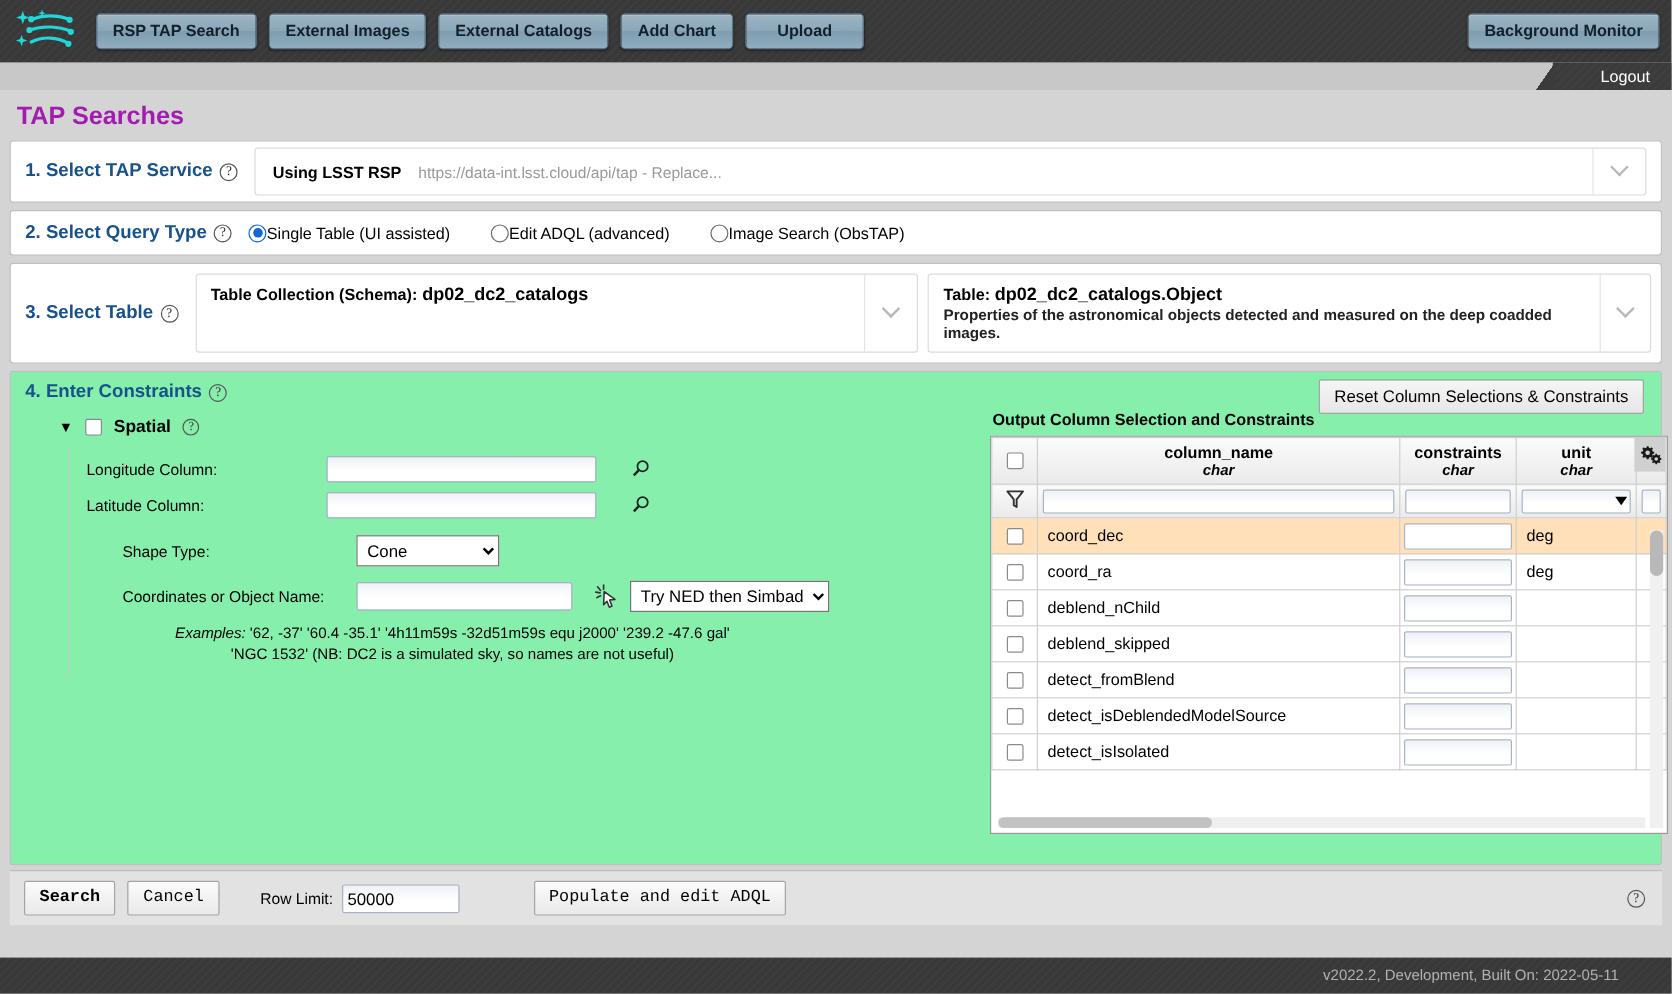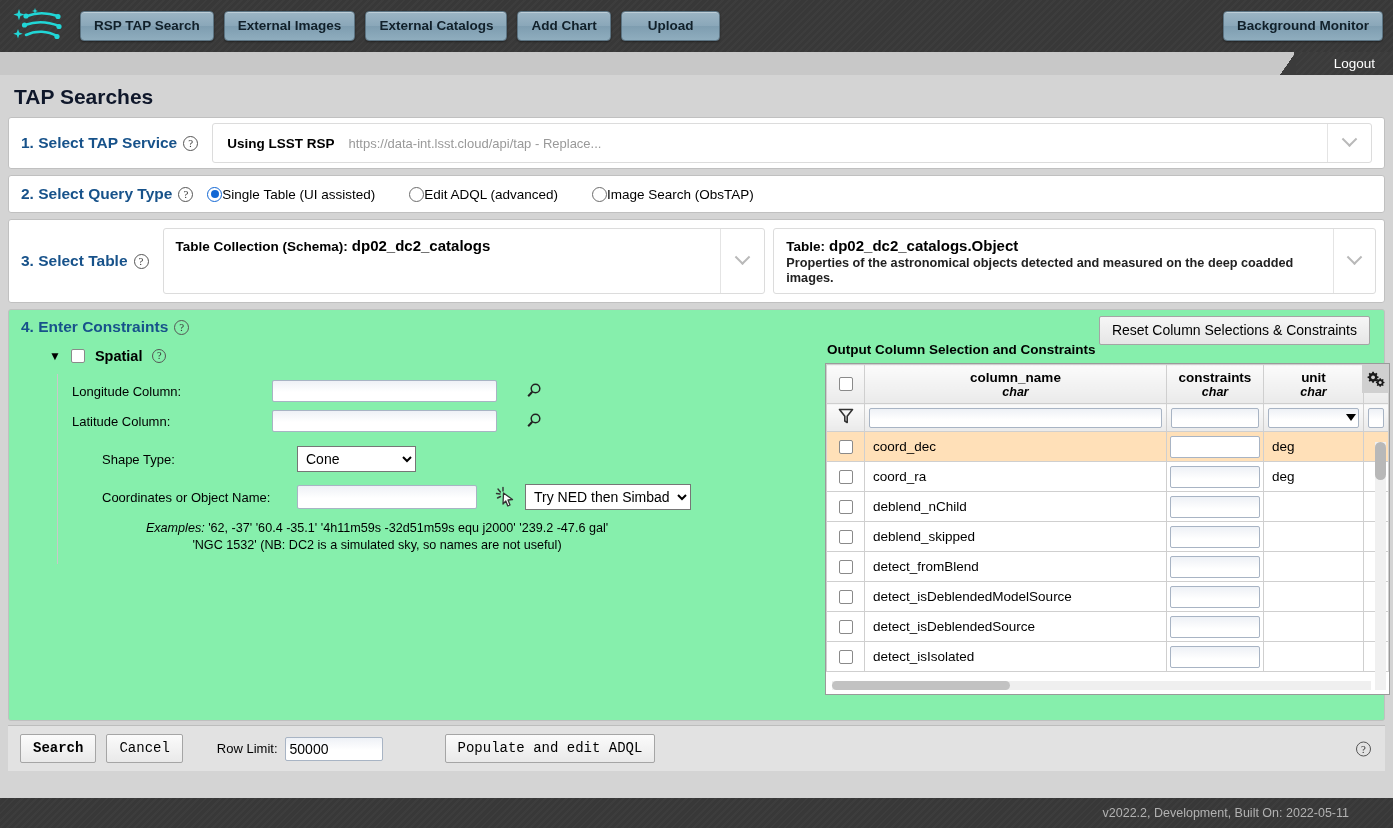--- a/index.html
+++ b/index.html
@@ -76,21 +76,21 @@
     height: 23px;
     background: #c8c8c8;
   }
   .content {
     padding: 0 8px;
   }
   .page-title {
     font-size: 21px;
     font-weight: bold;
     padding: 10px 6px 8px 6px;
-    color: #0f172a;
+    color: #a21caf;
   }
 
   .section {
     background: #ffffff;
     border: 1px solid #c0c0c0;
     border-radius: 3px;
     margin-bottom: 6px;
     display: flex;
     align-items: center;
   }
@@ -740,27 +740,20 @@
                 </tr>
                 <tr>
                   <td class="c-check"><span class="rcb"></span></td>
                   <td class="c-name">detect_isDeblendedModelSource</td>
                   <td class="c-con"><input class="rin" style=""></td>
                   <td class="c-unit"></td>
                   <td></td>
                 </tr>
                 <tr>
                   <td class="c-check"><span class="rcb"></span></td>
-                  <td class="c-name">detect_isDeblendedSource</td>
-                  <td class="c-con"><input class="rin" style=""></td>
-                  <td class="c-unit"></td>
-                  <td></td>
-                </tr>
-                <tr>
-                  <td class="c-check"><span class="rcb"></span></td>
                   <td class="c-name">detect_isIsolated</td>
                   <td class="c-con"><input class="rin" style=""></td>
                   <td class="c-unit"></td>
                   <td></td>
                 </tr>
               </tbody>
           </table>
 
           <div class="gear-cell">
             <svg width="19" height="17" viewBox="0 0 19 17">

